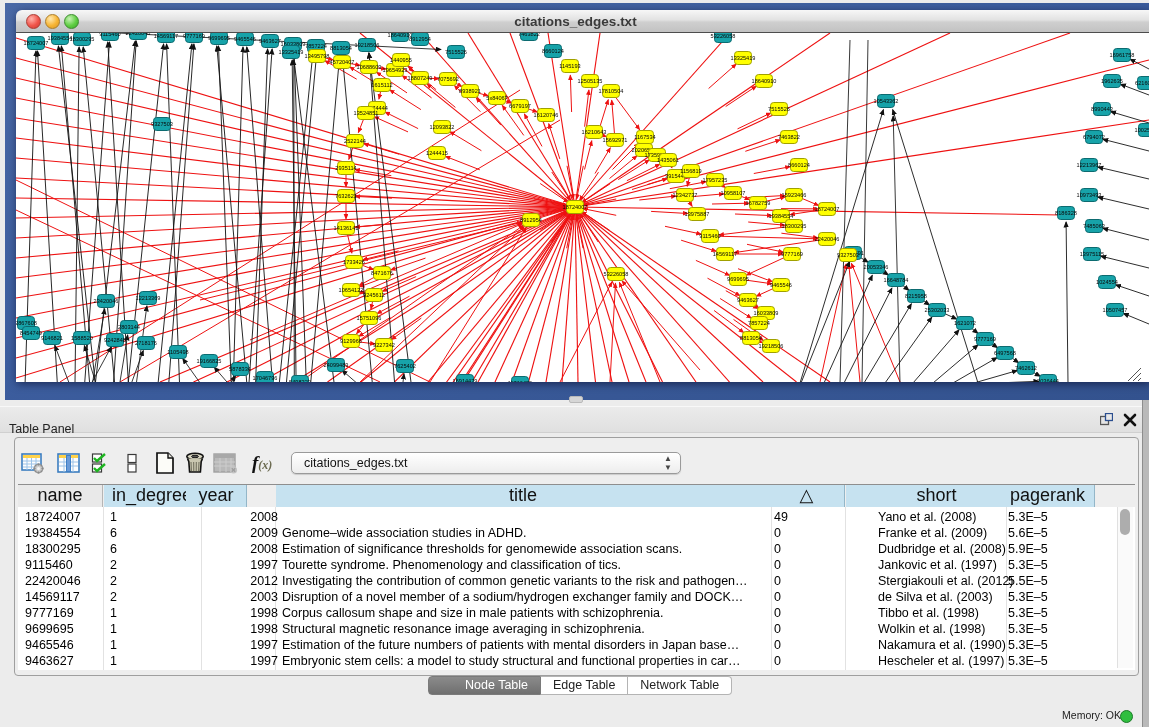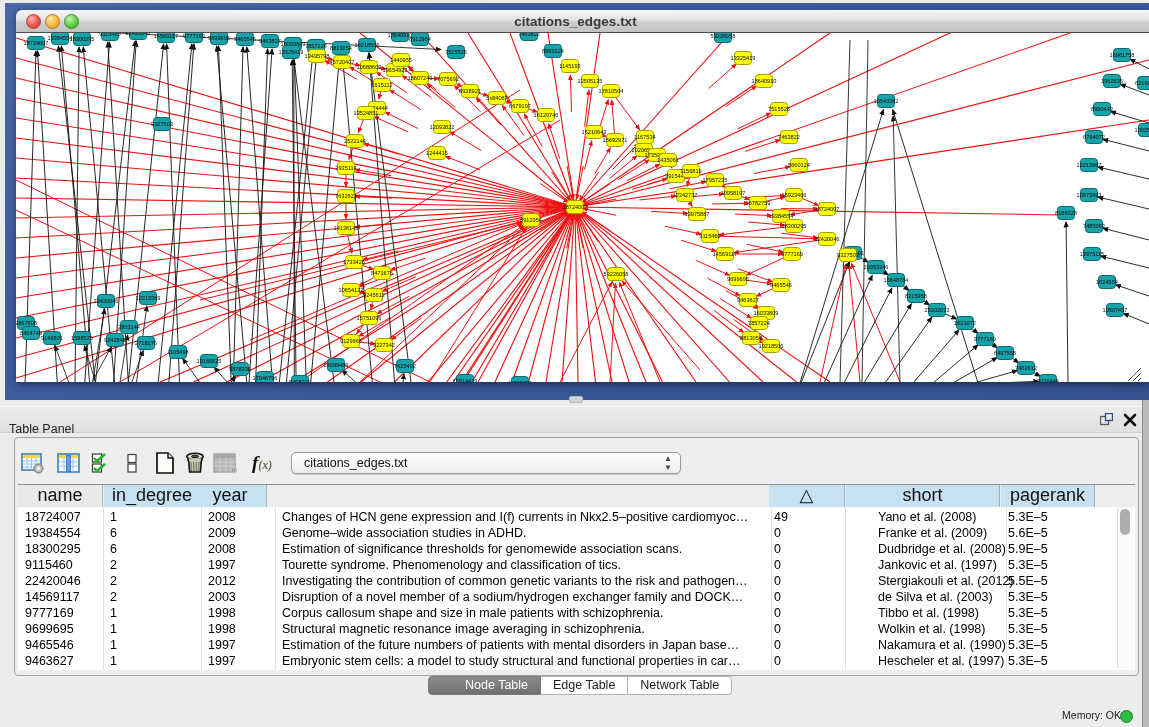--- a/index.html
+++ b/index.html
@@ -26,21 +26,21 @@
 #combo .arr{position:absolute;right:8px;top:1px;font-size:8px;color:#444;line-height:9px;}
 #thead{position:absolute;left:3px;top:46px;right:3px;height:22px;border-top:1px solid #8e8e8e;border-bottom:1px solid #666;}
 .th{position:absolute;top:0;height:22px;background:#c6e2f0;border-right:1px solid #93b6c8;
  font-size:18px;color:#111;text-align:center;line-height:21px;box-sizing:border-box;}
 #tbody{position:absolute;left:3px;top:69px;right:3px;height:161px;background:#fff;overflow:hidden;}
 .tr{position:relative;height:16px;white-space:nowrap;}
 #tbody{padding-top:2px;}
 .c{position:absolute;top:0;font-size:12.5px;color:#000;line-height:16px;overflow:hidden;}
 .c0{left:7px;width:78px;}
 .c1{left:92px;width:90px;}
-.c2{left:190px;width:70px;}
+.c2{left:190px;width:70px;text-align:right;}
 .c3{left:264px;width:488px;}
 .c4{left:756px;width:70px;}
 .c5{left:856px;width:160px;text-align:left;padding-left:4px;}
 .c6{left:990px;width:86px;}
 .sep{position:absolute;top:0;bottom:0;width:1px;background:#e2e2e2;}
 #vscroll{position:absolute;right:5px;top:69px;width:15px;height:161px;background:#fafafa;border-left:1px solid #e0e0e0;}
 #vthumb{position:absolute;left:2px;top:2px;width:10px;height:26px;background:#adadad;border-radius:6px;}
 #tabs{position:absolute;left:428px;top:676px;height:19px;font-size:12.5px;}
 .tab{position:relative;float:left;height:17px;line-height:17px;padding:0 12px;background:#fff;
  border:1px solid #b4b4b4;border-left:none;color:#222;}
@@ -976,37 +976,37 @@
         </g>
       </svg></span>
   <span class="ticon" style="left:237px;top:14px"><span style="font-family:'Liberation Serif',serif;font-style:italic;font-weight:bold;text-align:right;"><span style="font-size:19px;color:#111">f</span><span style="font-size:12px;color:#6b6a50">(x)</span></span></span>
   <div id="combo">
       <span class="t">citations_edges.txt</span>
       <span class="arr">▲<br>▼</span>
     </div>
   <div id="thead">
     <div class="th" style="left:0px;width:85px;background:#e9e9e9;border-right:1px solid #b5b5b5;">name</div>
     <div class="th" style="left:86px;width:97px;">in_degree</div>
-    <div class="th" style="left:176px;width:73px;">year</div>
+    <div class="th" style="left:168px;width:61px;">year</div>
+    <div class="th" style="left:258px;width:495px;">title</div>
     <div class="th" style="left:751px;width:76px;">△ out_de…</div>
-    <div class="th" style="left:828px;width:154px;">short</div>
+    <div class="th" style="left:828px;width:182px;">short</div>
     <div class="th" style="left:983px;width:94px;">pagerank</div>
   </div>
   <div id="tbody">
       <div class="sep" style="left:85px"></div>
       <div class="sep" style="left:183px"></div>
       <div class="sep" style="left:257px"></div>
       <div class="sep" style="left:753px"></div>
       <div class="sep" style="left:827px"></div>
       <div class="sep" style="left:988px"></div>
       <div class="tr">
         <span class="c c0">18724007</span>
         <span class="c c1">1</span>
         <span class="c c2">2008</span>
-        <span class="c c3">Changes of HCN gene expression and I(f) currents in Nkx2.5–positive cardiomyoc…</span>
         <span class="c c4">49</span>
         <span class="c c5">Yano et al. (2008)</span>
         <span class="c c6">5.3E–5</span>
       </div>
       <div class="tr">
         <span class="c c0">19384554</span>
         <span class="c c1">6</span>
         <span class="c c2">2009</span>
         <span class="c c3">Genome–wide association studies in ADHD.</span>
         <span class="c c4">0</span>

